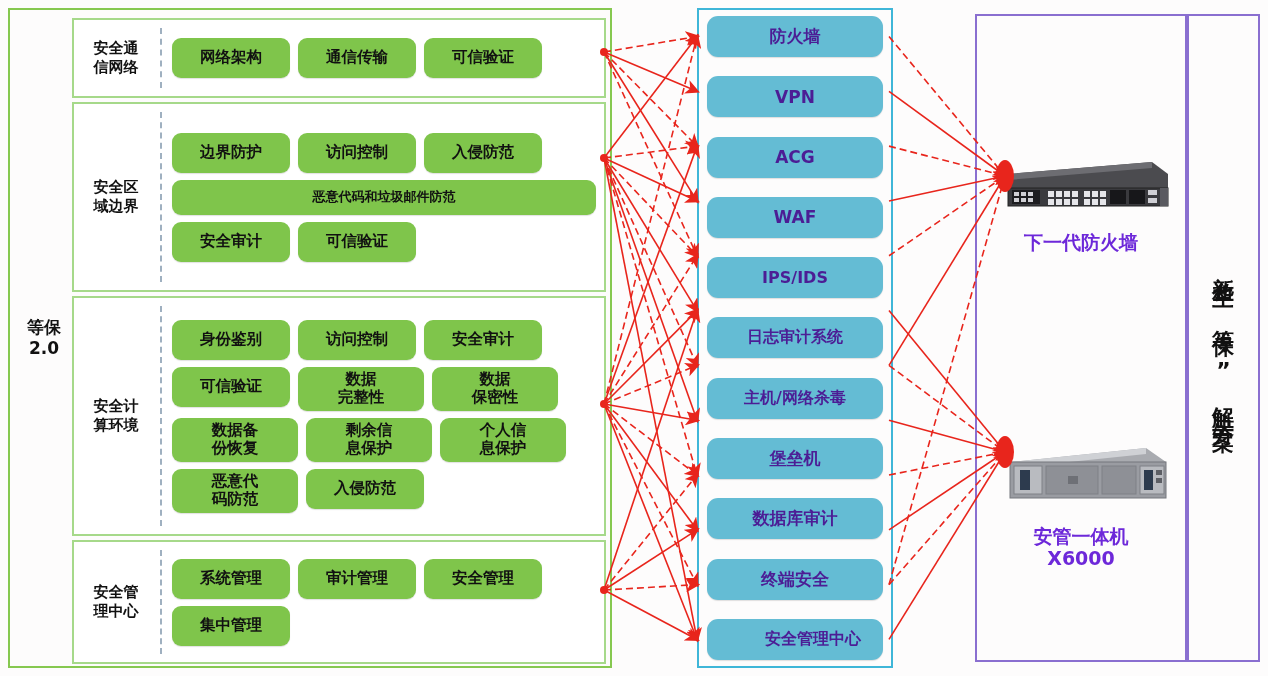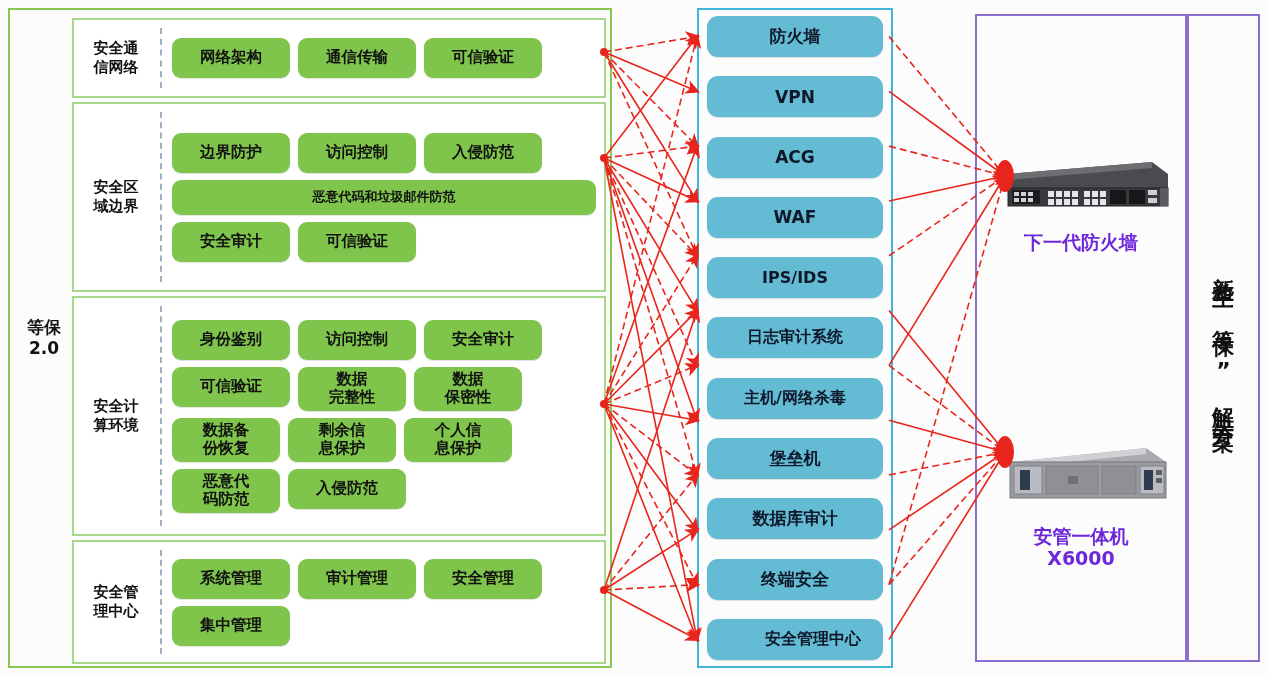--- a/index.html
+++ b/index.html
@@ -27,31 +27,31 @@
        border-left:2px dashed #9fb0c0;}
   .chips{position:absolute;left:96px;right:6px;top:0;bottom:0;
        display:flex;flex-wrap:wrap;align-content:center;gap:7px 8px;
        padding:6px 2px;box-sizing:border-box;}
 
   .chip{background:#7fc54b;border-radius:9px;color:#111;font-weight:bold;
         font-size:15.5px;display:flex;align-items:center;justify-content:center;
         text-align:center;line-height:1.12;box-sizing:border-box;
         padding:3px 20px;box-shadow:0 1px 1px rgba(0,0,0,.12);}
   .chip.w1{width:118px;height:40px;}
-  .chip.w1b{width:108px;height:44px;}
+  .chip.w1b{width:126px;height:44px;}
   .chip.full{width:100%;height:35px;font-size:13px;text-align:center;}
 
   
   .blue-frame{position:absolute;left:697px;top:8px;width:196px;height:660px;
       border:2px solid #3fb6d8;background:#fdfcfc;box-sizing:border-box;
       display:flex;flex-direction:column;justify-content:space-between;
       padding:6px 8px;}
   .bchip{background:#64bcd4;border-radius:11px;height:41px;
       display:flex;align-items:center;justify-content:center;
-      font-size:17px;font-weight:bold;color:#0f172a;
+      font-size:17px;font-weight:bold;color:#4c1d95;
       box-shadow:0 1px 1px rgba(0,0,0,.12);}
 
   
   .dev-frame{position:absolute;left:975px;top:14px;width:212px;height:648px;
       border:2px solid #8a6fd0;box-sizing:border-box;background:#fdfcfc;}
   .slogan-frame{position:absolute;left:1187px;top:14px;width:73px;height:648px;
       border:2px solid #8a6fd0;box-sizing:border-box;background:#fdfcfc;
       display:flex;align-items:center;justify-content:center;}
   .slogan{writing-mode:vertical-rl;text-orientation:upright;
       font-size:22px;font-weight:bold;letter-spacing:7px;color:#111;

